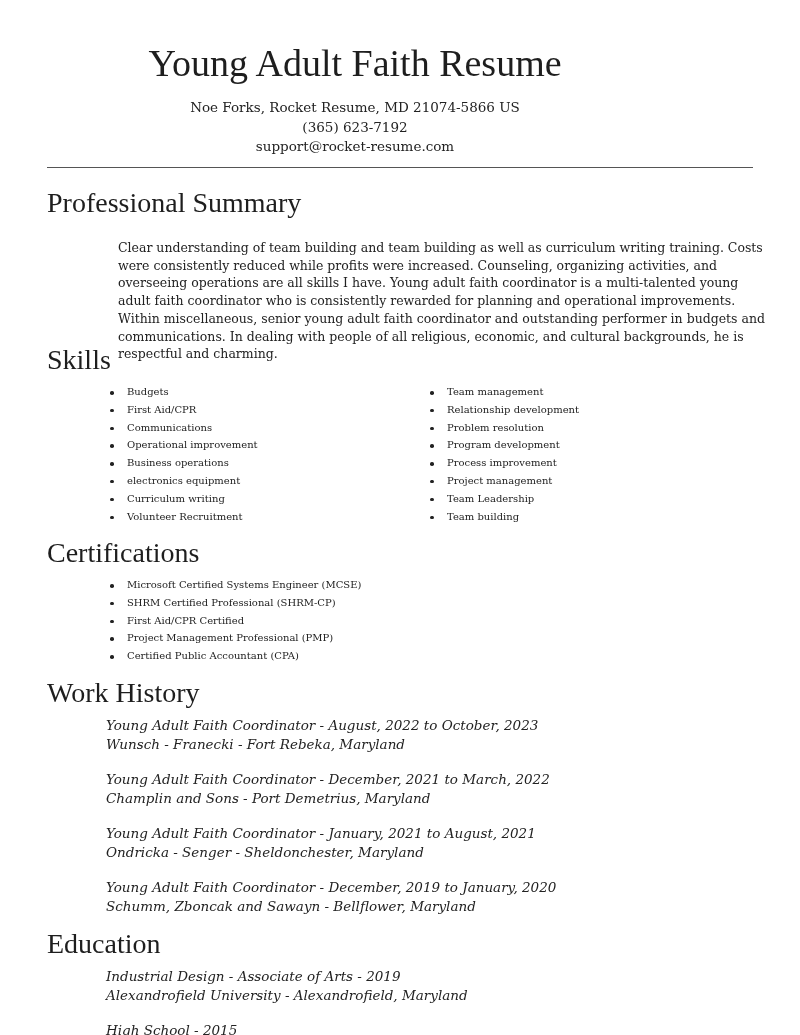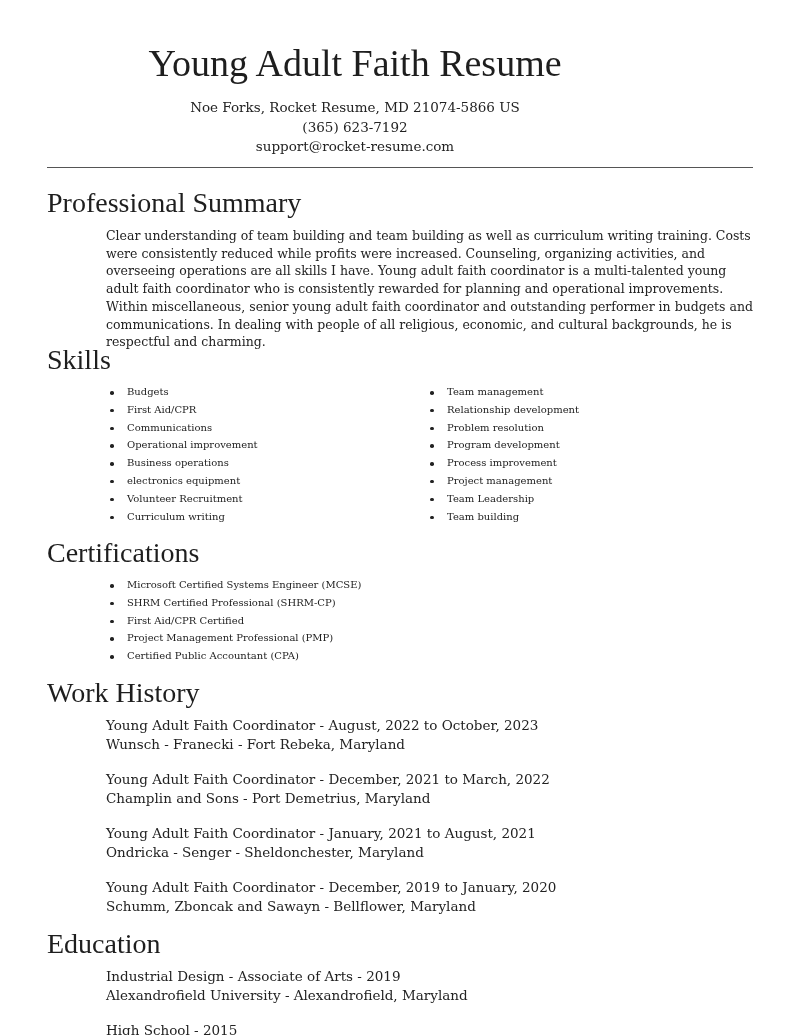--- a/index.html
+++ b/index.html
@@ -55,21 +55,21 @@
       color: #1e1e1e;
       line-height: 34px;
     }
     .body-text {
       position: absolute;
       left: 106px;
       width: 650px;
       font-size: 12.5px;
       line-height: 17.7px;
       color: #222;
-      margin: 0;
+      margin: 12px;
     }
     .skills {
       position: absolute;
       left: 106px;
       top: 383px;
       width: 650px;
       display: flex;
     }
     .skills ul, .certs ul {
       list-style: none;
@@ -104,21 +104,21 @@
       position: absolute;
       left: 106px;
       width: 650px;
     }
     .entry {
       font-size: 13.5px;
       line-height: 19px;
       color: #222;
       margin-bottom: 16px;
     }
-    .entry div { white-space: nowrap; }
+    .entry div { white-space: nowrap; font-style: italic; }
   </style>
 </head>
 <body>
 
 <div class="page">
 
   <div class="header">
     <h1 class="title">Young Adult Faith Resume</h1>
     <div class="contact">
       <div>Noe Forks, Rocket Resume, MD 21074-5866 US</div>
@@ -134,22 +134,22 @@
 
   <h2 class="section-title" style="top:343px;">Skills</h2>
   <div class="skills">
     <ul>
       <li class="bullet-item">Budgets</li>
       <li class="bullet-item">First Aid/CPR</li>
       <li class="bullet-item">Communications</li>
       <li class="bullet-item">Operational improvement</li>
       <li class="bullet-item">Business operations</li>
       <li class="bullet-item">electronics equipment</li>
+      <li class="bullet-item">Curriculum writing</li>
       <li class="bullet-item">Volunteer Recruitment</li>
-      <li class="bullet-item">Curriculum writing</li>
     </ul>
     <ul>
       <li class="bullet-item">Team management</li>
       <li class="bullet-item">Relationship development</li>
       <li class="bullet-item">Problem resolution</li>
       <li class="bullet-item">Program development</li>
       <li class="bullet-item">Process improvement</li>
       <li class="bullet-item">Project management</li>
       <li class="bullet-item">Team Leadership</li>
       <li class="bullet-item">Team building</li>

